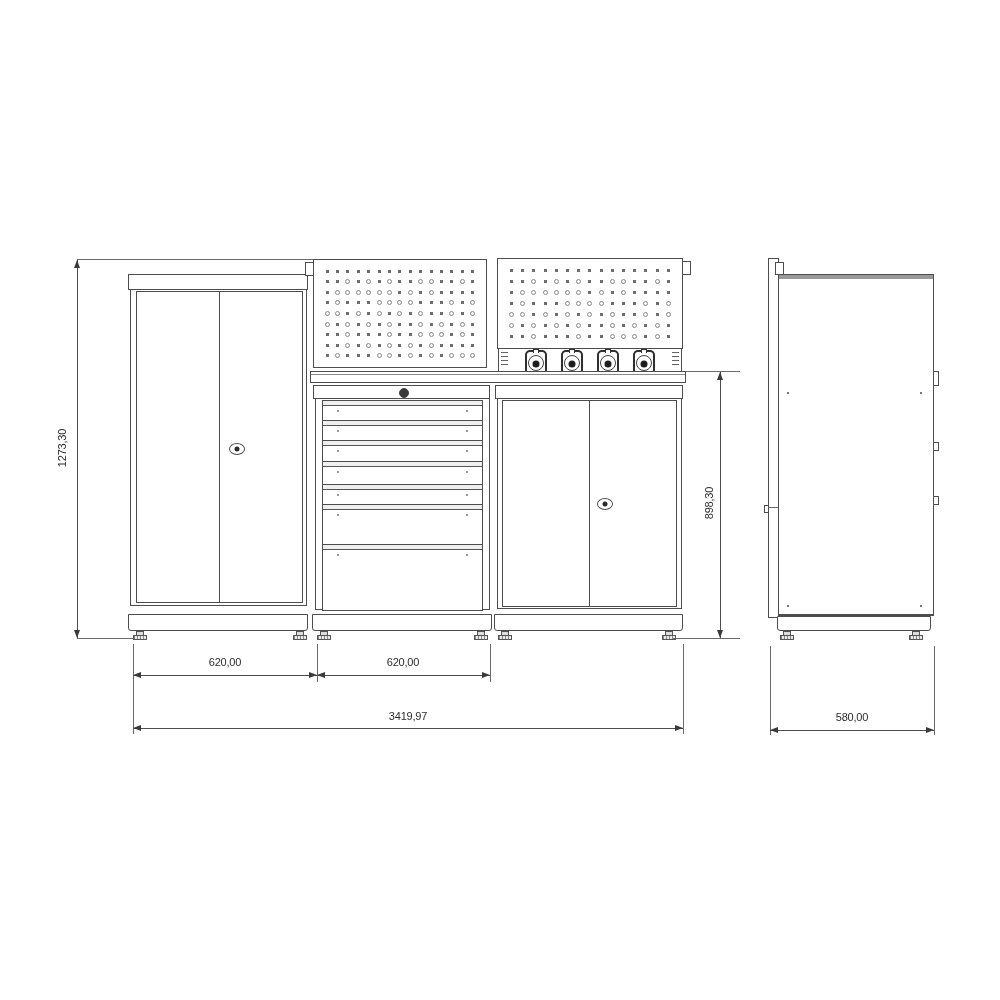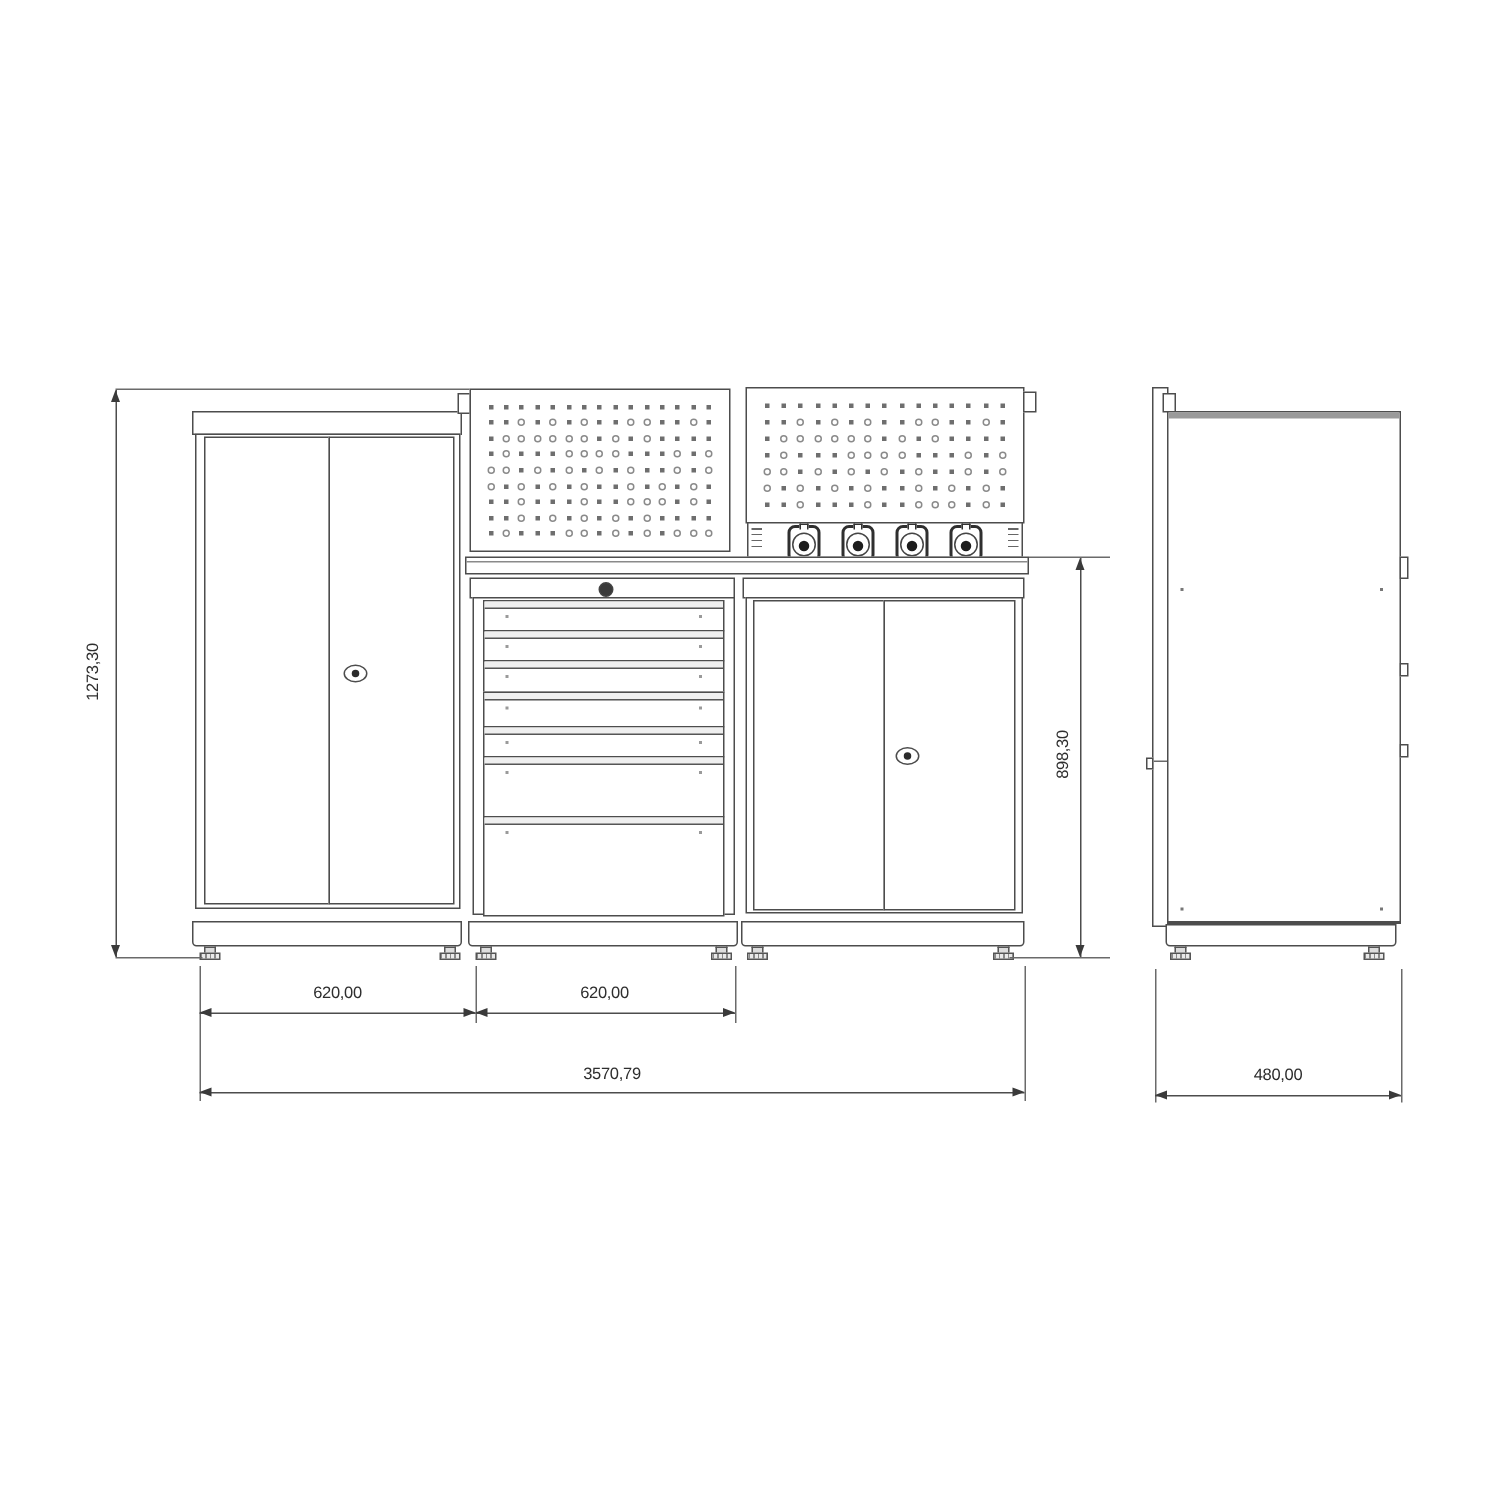--- a/index.html
+++ b/index.html
@@ -468,25 +468,25 @@
     <div class="dim-label" style="left:195px;top:656px;width:60px;">620,00</div>
 
     <div class="hline dimline" style="left:317px;top:675px;width:173px;"></div>
     <div class="arrL" style="left:317px;top:672px;"></div>
     <div class="arrR" style="left:482px;top:672px;"></div>
     <div class="dim-label" style="left:373px;top:656px;width:60px;">620,00</div>
 
     <div class="hline dimline" style="left:133px;top:728px;width:550px;"></div>
     <div class="arrL" style="left:133px;top:725px;"></div>
     <div class="arrR" style="left:675px;top:725px;"></div>
-    <div class="dim-label" style="left:378px;top:710px;width:60px;">3570,79</div>
+    <div class="dim-label" style="left:378px;top:710px;width:60px;">3419,97</div>
   </div>
 
   <div>
     <div class="vline" style="left:770px;top:646px;height:89px;"></div>
     <div class="vline" style="left:934px;top:646px;height:89px;"></div>
     <div class="hline dimline" style="left:770px;top:730px;width:164px;"></div>
     <div class="arrL" style="left:770px;top:727px;"></div>
     <div class="arrR" style="left:926px;top:727px;"></div>
-    <div class="dim-label" style="left:822px;top:711px;width:60px;">480,00</div>
+    <div class="dim-label" style="left:822px;top:711px;width:60px;">580,00</div>
   </div>
 
 </div>
 
 </body></html>

